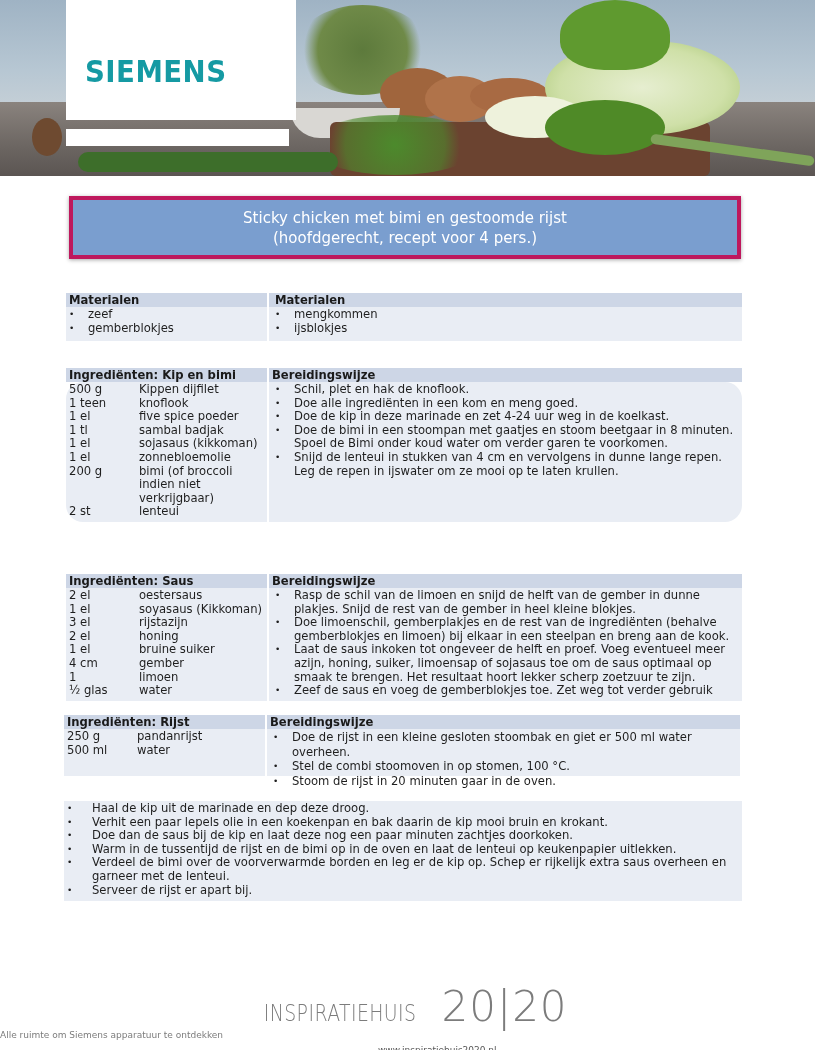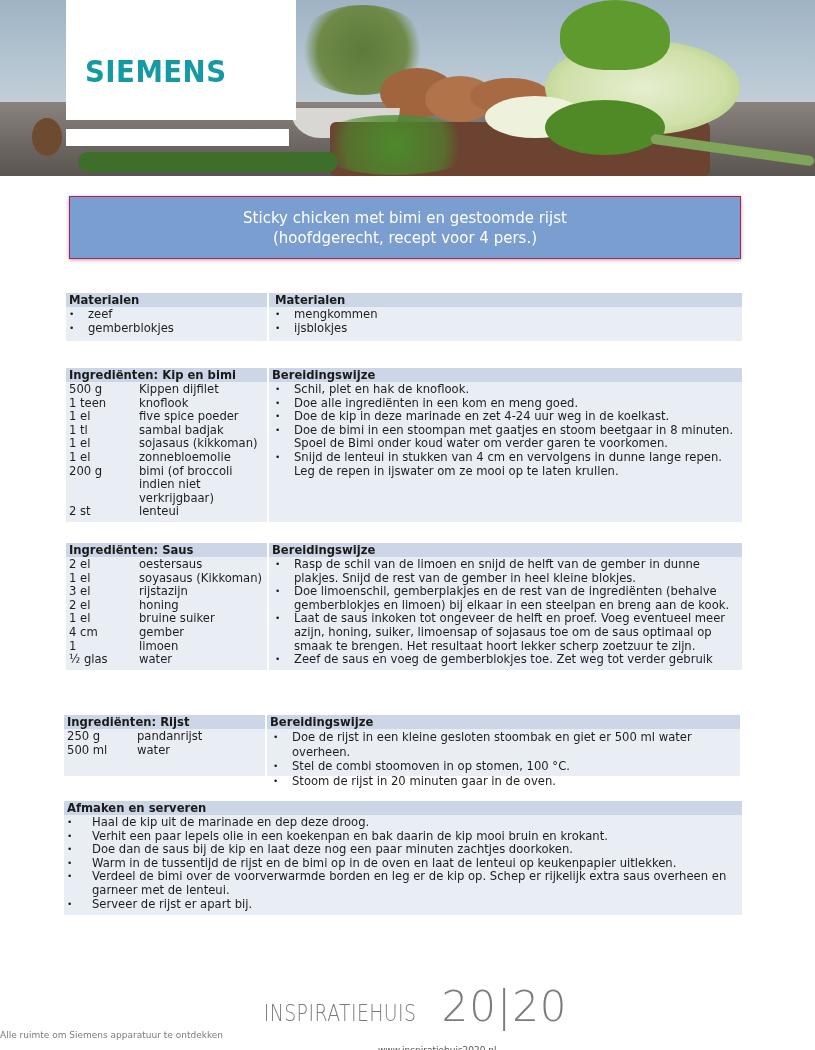--- a/index.html
+++ b/index.html
@@ -20,21 +20,21 @@
   }
   .logo-text {
     font-family: "DejaVu Sans", sans-serif; font-weight: bold; font-size: 30px; letter-spacing: 0.5px;
     color: #159aa3; transform: scaleX(0.92); transform-origin: left center;
   }
   .logo-strip { position: absolute; left: 66px; top: 129px; width: 223px; height: 17px; background: #ffffff; }
 
   
   .title-box {
     position: absolute; left: 69px; top: 196px; width: 672px; height: 63px;
-    background: #7a9ecf; border: 1px solid #be185d;
+    background: #7a9ecf; border: 4px solid #be185d;
     box-shadow: 0 1px 4px rgba(0,0,0,0.35);
     display: flex; flex-direction: column; justify-content: center; align-items: center;
     color: #ffffff; font-size: 15px; line-height: 20px; font-family: "DejaVu Sans", sans-serif;
   }
 
   
   .tbl { position: absolute; left: 66px; width: 676px; font-size: 11.6px; line-height: 13.6px; }
   .tbl .row { display: flex; }
   .tbl .hdr { background: #cdd6e6; height: 14px; }
   .tbl .hdr > div { font-weight: bold; color: #1a1a1a; padding-left: 3px; line-height: 14px; }
@@ -119,21 +119,21 @@
         </div>
     </div>
   </div>
 </div>
 
 <div class="tbl" style="top:368px;">
   <div class="row hdr">
     <div class="col-l">Ingrediënten: Kip en bimi</div>
     <div class="col-r">Bereidingswijze</div>
   </div>
-  <div class="row body" style="height:140px;">
+  <div class="row body" style="height:140px;border-radius:17px;">
     <div class="col-l">
       <div class="ing">
           <span class="qty">500 g</span>
           <span class="name">Kippen dijfilet</span>
         </div>
       <div class="ing">
           <span class="qty">1 teen</span>
           <span class="name">knoflook</span>
         </div>
       <div class="ing">
@@ -179,21 +179,21 @@
           <span class="txt">Doe de bimi in een stoompan met gaatjes en stoom beetgaar in 8 minuten. Spoel de Bimi onder koud water om verder garen te voorkomen.</span>
         </div>
       <div class="bul">
           <span class="dot">•</span>
           <span class="txt">Snijd de lenteui in stukken van 4 cm en vervolgens in dunne lange repen. Leg de repen in ijswater om ze mooi op te laten krullen.</span>
         </div>
     </div>
   </div>
 </div>
 
-<div class="tbl" style="top:543px;">
+<div class="tbl" style="top:574px;">
   <div class="row hdr">
     <div class="col-l">Ingrediënten: Saus</div>
     <div class="col-r">Bereidingswijze</div>
   </div>
   <div class="row body" style="height:113px;">
     <div class="col-l">
       <div class="ing">
           <span class="qty">2 el</span>
           <span class="name">oestersaus</span>
         </div>
@@ -274,23 +274,20 @@
         </div>
       <div class="bul">
           <span class="dot">•</span>
           <span class="txt">Stoom de rijst in 20 minuten gaar in de oven.</span>
         </div>
     </div>
   </div>
 </div>
 
 <div class="tbl" style="top:801px; left:64px; width:678px;">
-  <div class="row hdr">
-    <div style="width:678px;">Afmaken en serveren</div>
-  </div>
   <div class="body" style="height:100px; padding-top:1px;">
     <div class="bul">
         <span class="dot" style="width:28px;flex-basis:28px;">•</span>
         <span class="txt">Haal de kip uit de marinade en dep deze droog.</span>
       </div>
     <div class="bul">
         <span class="dot" style="width:28px;flex-basis:28px;">•</span>
         <span class="txt">Verhit een paar lepels olie in een koekenpan en bak daarin de kip mooi bruin en krokant.</span>
       </div>
     <div class="bul">

